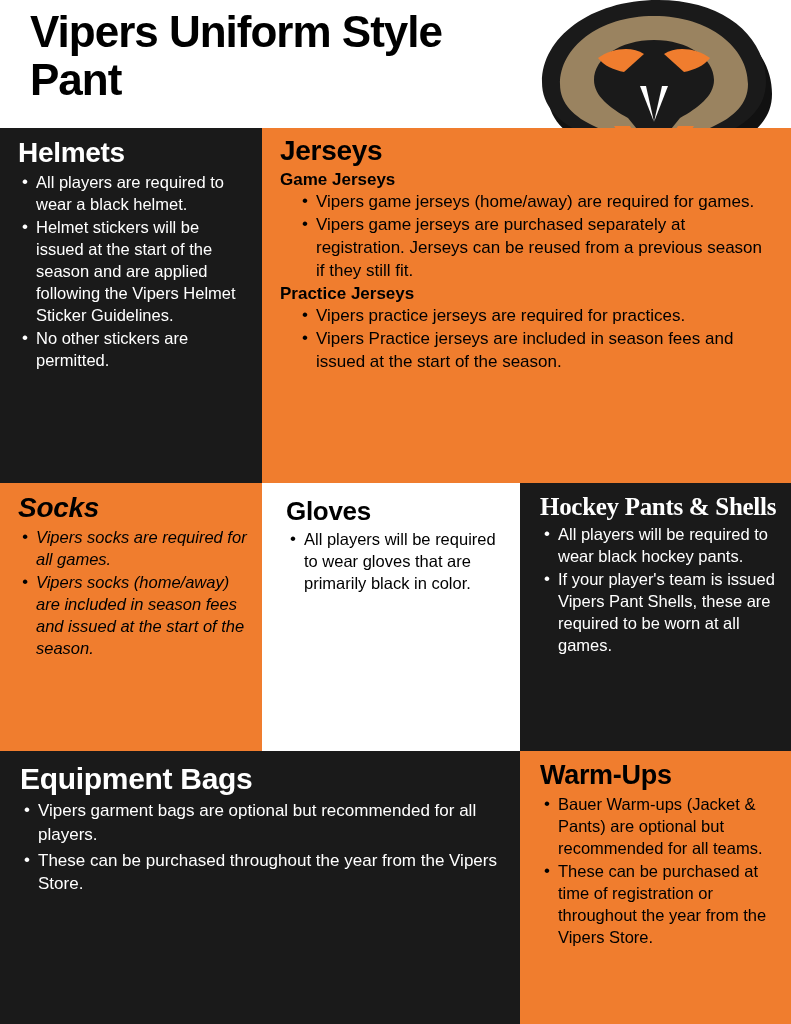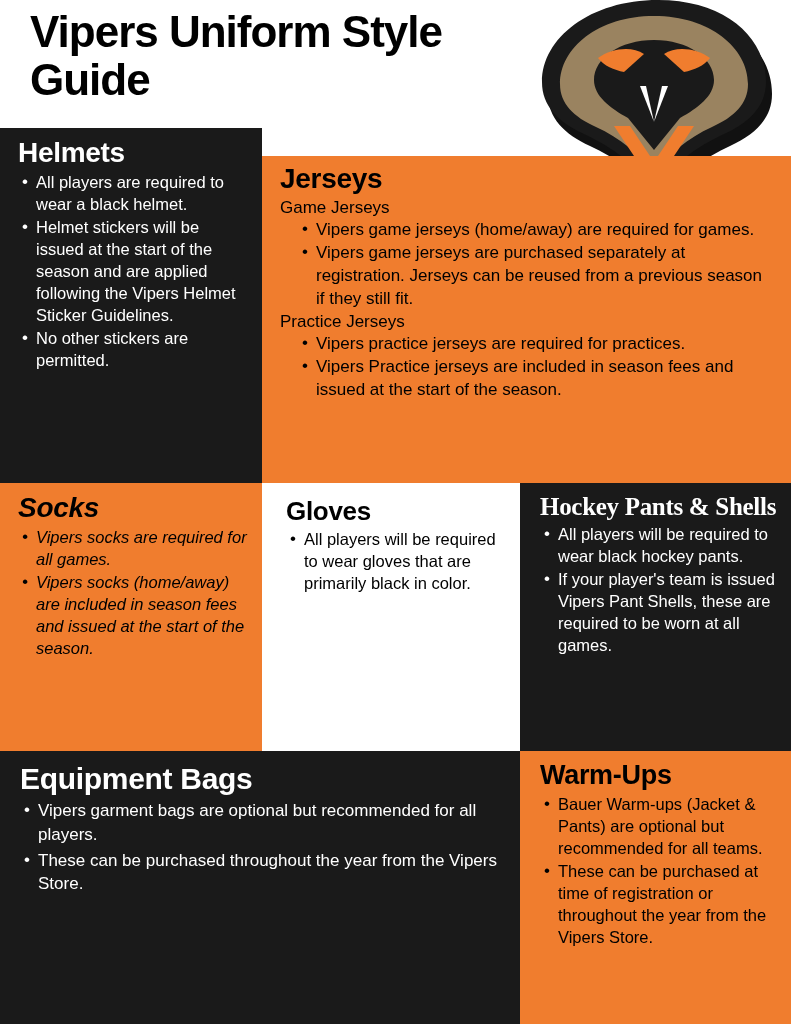--- a/index.html
+++ b/index.html
@@ -49,21 +49,21 @@
 
   .panel h2 {
     font-size: 26px;
     font-weight: bold;
     line-height: 1.08;
     letter-spacing: -0.3px;
     margin: 0 0 4px 0;
   }
   .panel h3 {
     font-size: 17px;
-    font-weight: normal;
+    font-weight: bold;
     line-height: 1.15;
     margin: 2px 0 1px 0;
   }
   .panel ul {
     list-style: none;
     margin: 0;
     padding: 0;
   }
   .panel ul li {
     position: relative;
@@ -79,21 +79,21 @@
     top: -1px;
     font-size: 17px;
   }
   .panel ul.indent { padding-left: 18px; }
   .panel ul.indent li { padding-left: 18px; }
 
   .inner { padding: 10px 15px 8px 18px; }
 
   
   #panel-helmets   { left: 0;   top: 128px; width: 262px; height: 355px; }
-  #panel-jerseys   { left: 262px; top: 128px; width: 529px; height: 355px; margin-top: 28px; }
+  #panel-jerseys   { left: 262px; top: 128px; width: 529px; height: 355px; }
   #panel-socks     { left: 0;   top: 483px; width: 262px; height: 268px; font-style: italic; }
   #panel-gloves    { left: 262px; top: 483px; width: 258px; height: 268px; }
   #panel-pants     { left: 520px; top: 483px; width: 271px; height: 268px; }
   #panel-bags      { left: 0;   top: 751px; width: 520px; height: 273px; }
   #panel-warmups   { left: 520px; top: 751px; width: 271px; height: 342px; }
 
   #panel-helmets h2 { font-size: 28px; }
   #panel-socks h2   { font-size: 28px; }
   #panel-gloves h2  { font-size: 26px; }
   #panel-jerseys h2 { font-size: 28px; }
@@ -108,21 +108,21 @@
   #panel-pants .inner { padding: 10px 12px 8px 20px; }
   #panel-warmups .inner { padding: 10px 12px 8px 20px; }
   #panel-bags .inner { padding: 12px 14px 8px 20px; }
 </style>
 </head>
 <body>
 
 <div class="page">
 
   <div class="header">
-    <div class="header-title">Vipers Uniform Style Guide</div>
+    <div class="header-title">Vipers Uniform Style Pant</div>
     <div class="logo-wrap">
       <svg width="280" height="200" viewBox="0 0 280 200" xmlns="http://www.w3.org/2000/svg">
         <g transform="translate(8,6)">
 
           <path d="M130 6 C62 6 14 44 14 88 C14 112 30 128 56 140 C84 153 110 172 126 196 C142 172 168 153 196 140 C222 128 238 112 238 88 C238 44 198 6 130 6 Z" fill="#111111" transform="translate(6,6)"></path>
 
           <path d="M130 0 C62 0 14 38 14 82 C14 106 30 122 56 134 C84 147 110 166 126 190 C142 166 168 147 196 134 C222 122 238 106 238 82 C238 38 198 0 130 0 Z" fill="#1a1a1a"></path>
 
           <path d="M126 16 C70 16 32 48 32 84 C32 104 46 117 68 127 C92 138 112 154 126 174 C140 154 160 138 184 127 C206 117 220 104 220 84 C220 48 182 16 126 16 Z" fill="#9a8360"></path>
 

